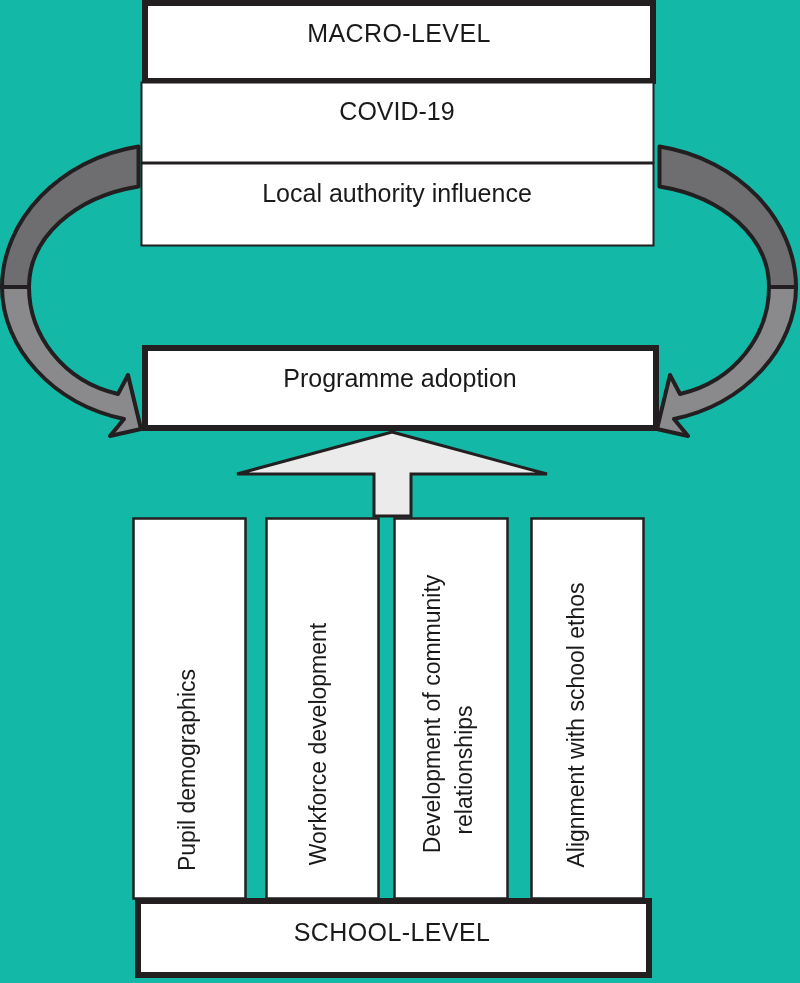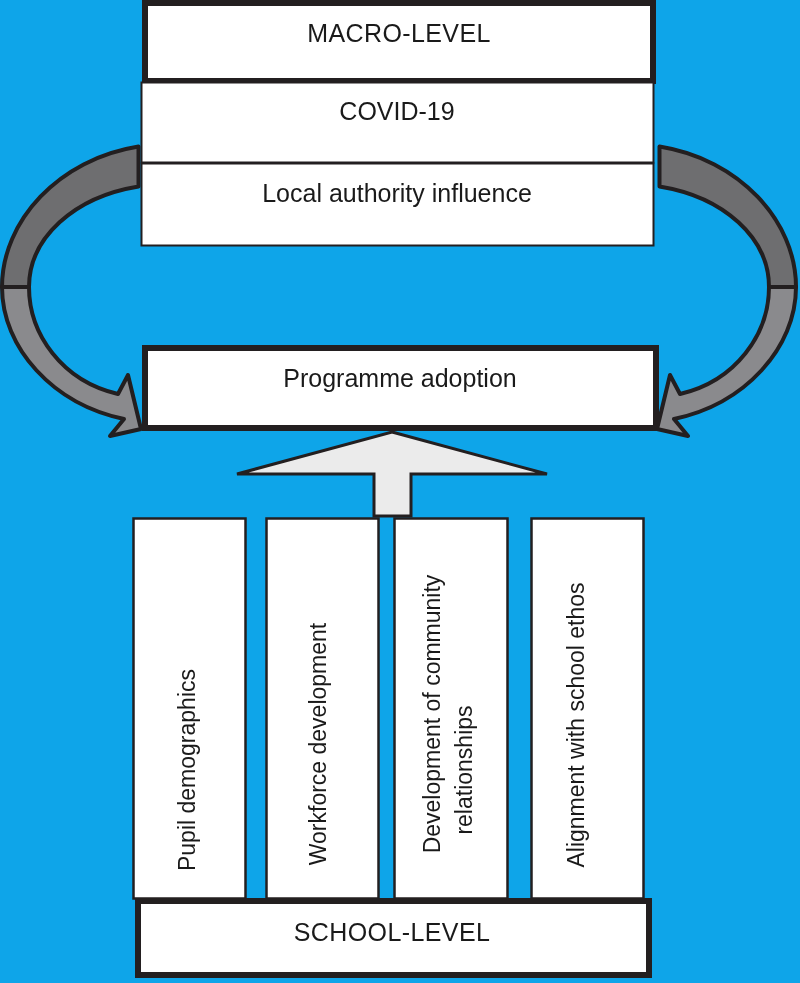--- a/index.html
+++ b/index.html
@@ -7,21 +7,21 @@
     padding: 0;
     background: #ffffff;
   }
   body {
     font-family: "Liberation Sans", sans-serif;
   }
   #stage {
     position: relative;
     width: 800px;
     height: 983px;
-    background: #0ea5e9;
+    background: #14b8a6;
     overflow: hidden;
   }
   svg#diagram {
     position: absolute;
     left: 0;
     top: 0;
     width: 800px;
     height: 983px;
     display: block;
   }

